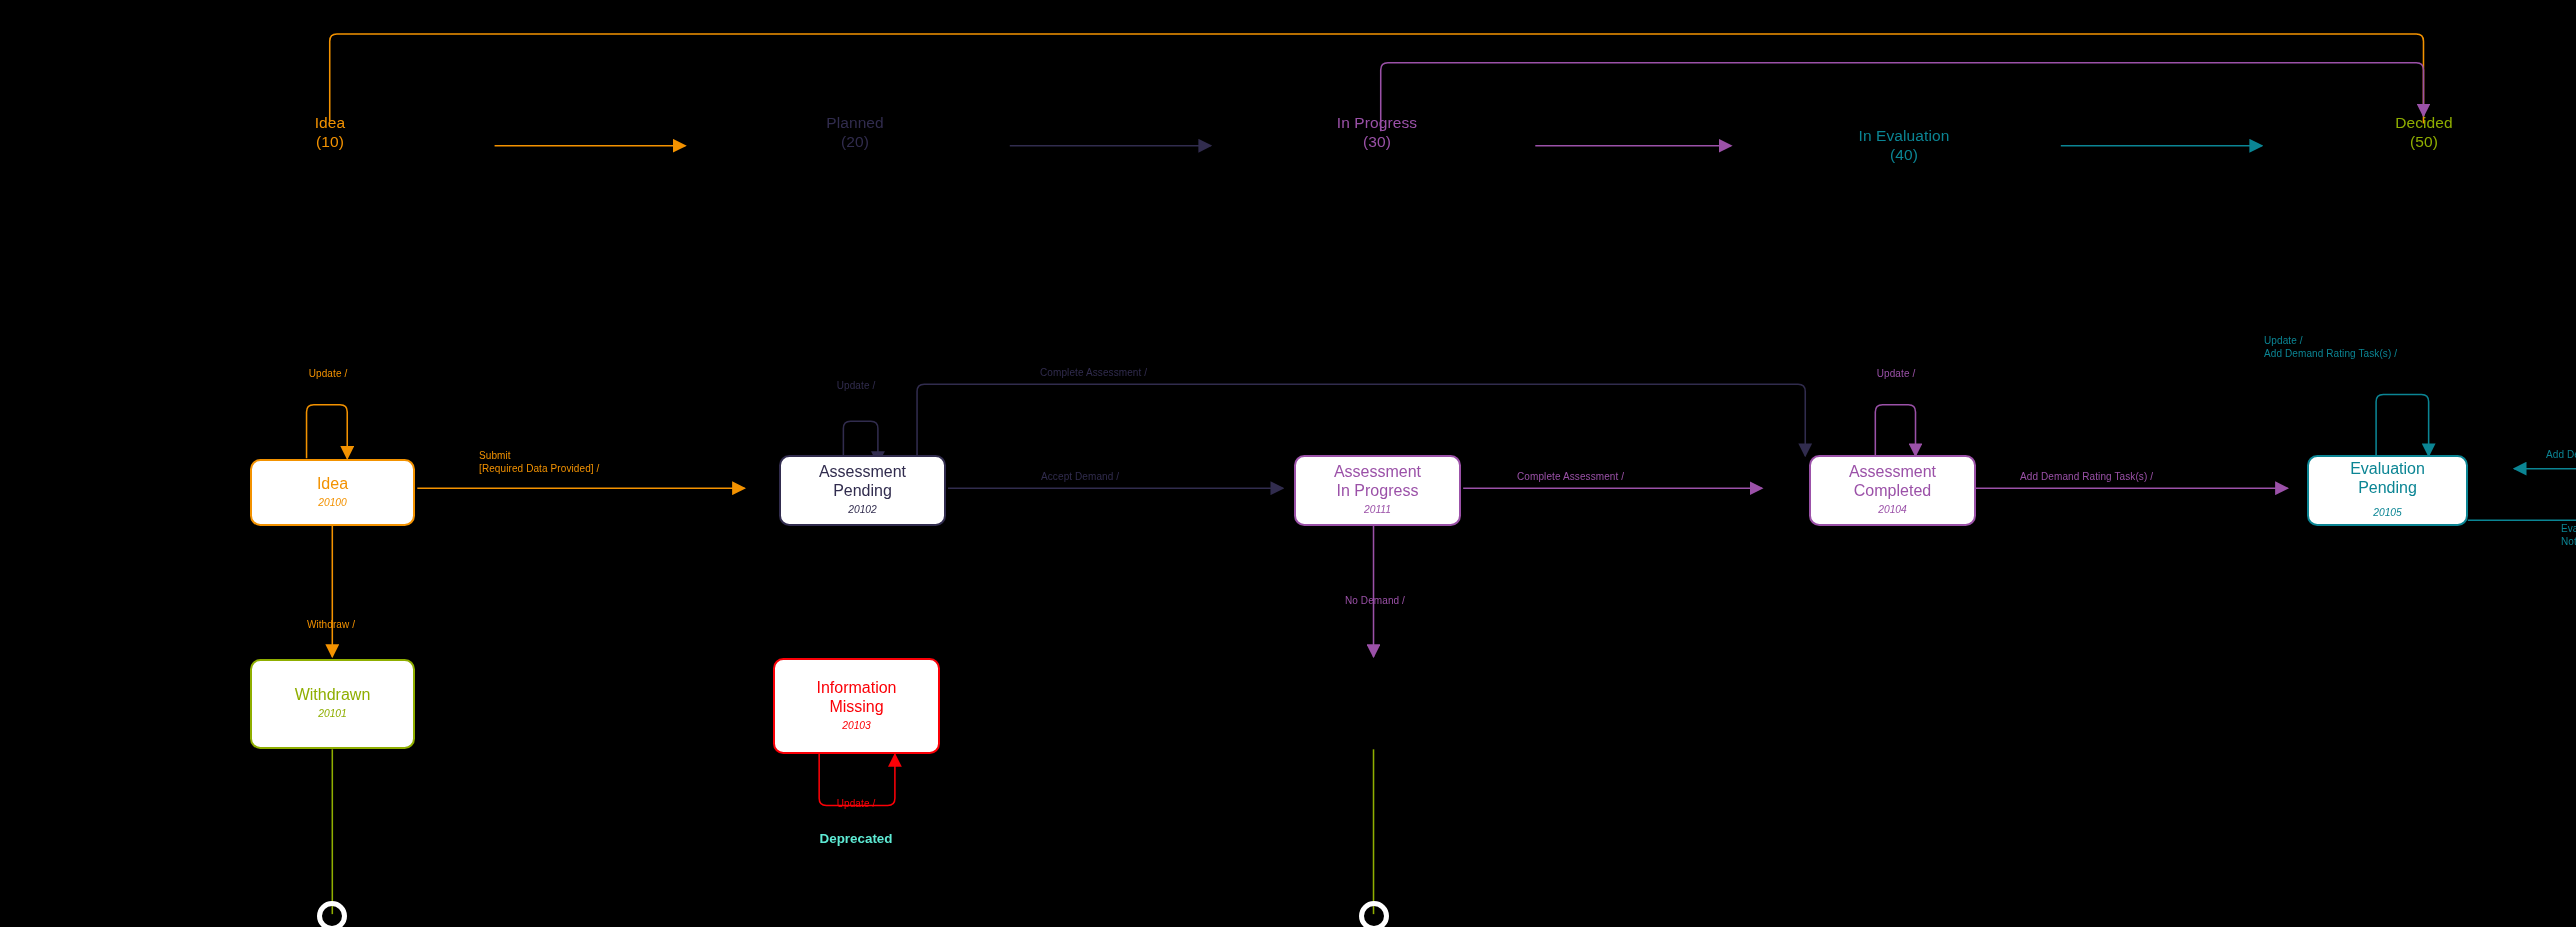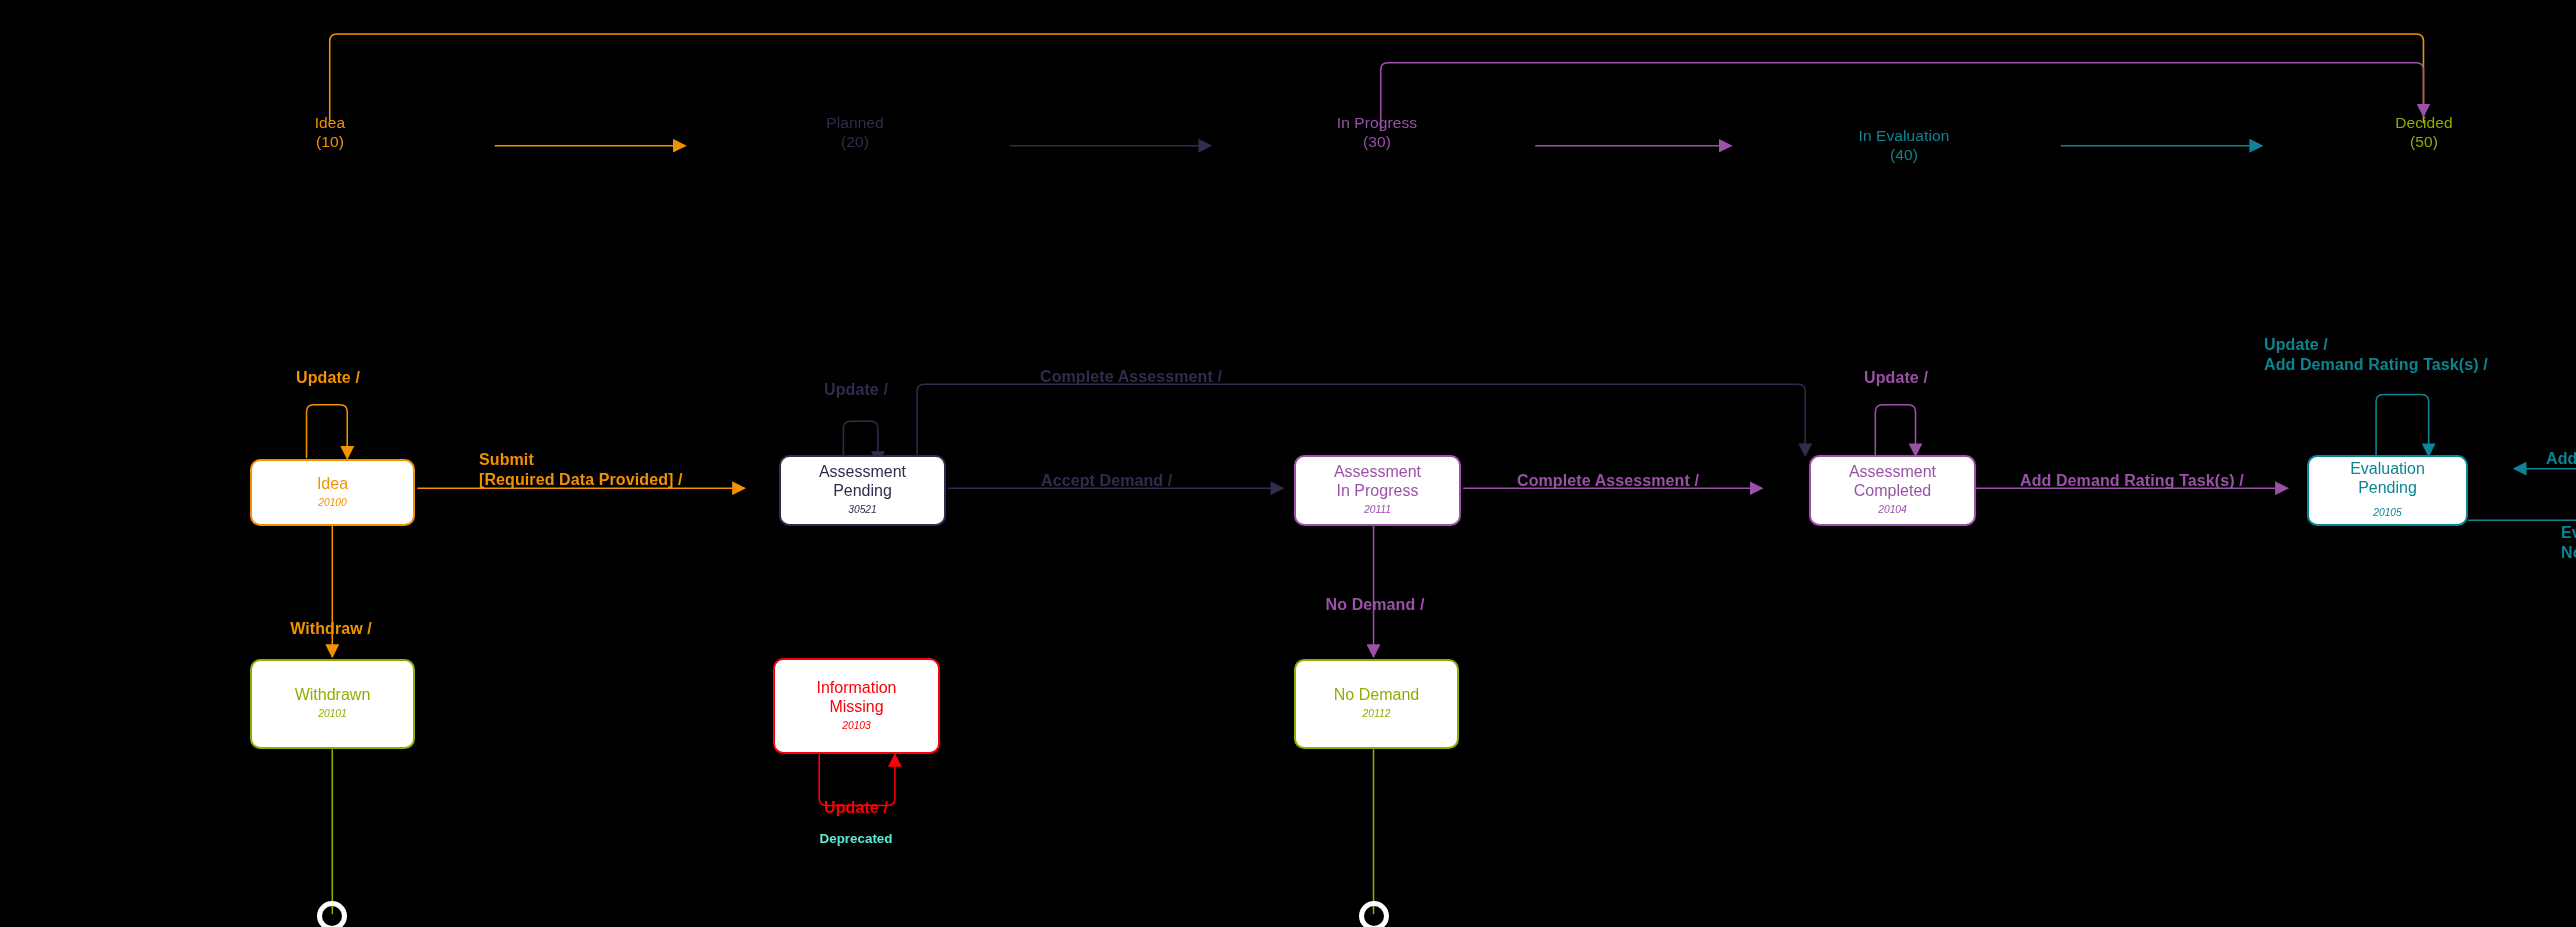--- a/index.html
+++ b/index.html
@@ -15,21 +15,21 @@
   .phase .pcode{display:block;}
 
   
   .state{position:absolute;background:#fff;border-radius:10.3px;
          display:flex;flex-direction:column;align-items:center;justify-content:center;
          box-sizing:border-box;text-align:center;}
   .state .sname{font-size:16px;line-height:1.16;font-weight:400;}
   .state .scode{font-size:10.3px;font-style:italic;line-height:1.5;margin-top:1.5px;}
 
   
-  .elabel{position:absolute;font-size:16px;font-weight:bold;line-height:1.28;
+  .elabel{position:absolute;font-size:10px;font-weight:normal;line-height:1.28;
           white-space:pre-line;letter-spacing:0.1px;}
   .elabel.c{transform:translateX(-50%);text-align:center;}
   .elabel.l{text-align:left;}
 
   
   .note{position:absolute;font-size:13.4px;font-weight:bold;transform:translateX(-50%);
         text-align:center;}
 
   
   .ring{position:absolute;border-radius:50%;background:transparent;
@@ -145,21 +145,21 @@
     <span class="pcode">(50)</span>
   </div>
 
   <div class="state" style="left:250px;top:459px;width:165px;height:67px;border:2.1px solid #f39200;color:#f39200;">
     <div class="sname">Idea</div>
     <div class="scode">20100</div>
   </div>
 
   <div class="state" style="left:779px;top:455px;width:167px;height:71px;border:2.1px solid #312c4e;color:#312c4e;">
     <div class="sname">Assessment<br>Pending</div>
-    <div class="scode">30521</div>
+    <div class="scode">20102</div>
   </div>
 
   <div class="state" style="left:1294px;top:455px;width:167px;height:71px;border:2.1px solid #9b51a8;color:#9b51a8;">
     <div class="sname">Assessment<br>In Progress</div>
     <div class="scode">20111</div>
   </div>
 
   <div class="state" style="left:1809px;top:455px;width:167px;height:71px;border:2.1px solid #9b51a8;color:#9b51a8;">
     <div class="sname">Assessment<br>Completed</div>
     <div class="scode">20104</div>
@@ -173,24 +173,20 @@
   <div class="state" style="left:250px;top:659px;width:165px;height:90px;border:2.1px solid #8fae00;color:#8fae00;">
     <div class="sname">Withdrawn</div>
     <div class="scode">20101</div>
   </div>
 
   <div class="state" style="left:773px;top:658px;width:167px;height:96px;border:2.1px solid #fb0007;color:#fb0007;">
     <div class="sname">Information<br>Missing</div>
     <div class="scode">20103</div>
   </div>
 
-  <div class="state" style="left:1294px;top:659px;width:165px;height:90px;border:2.1px solid #8fae00;color:#8fae00;">
-    <div class="sname">No Demand</div>
-    <div class="scode">20112</div>
-  </div>
 
   <div class="ring" style="left:317px;top:901px;width:30px;height:30px;border:5.7px solid #ffffff;"></div>
   <div class="ring" style="left:1359px;top:901px;width:30px;height:30px;border:5.7px solid #ffffff;"></div>
 
   <div class="elabel c" style="left:328px;top:368px;color:#f39200;">Update /</div>
 
   <div class="elabel l" style="left:479px;top:450px;color:#f39200;">Submit
 [Required Data Provided] /</div>
 
   <div class="elabel c" style="left:331px;top:619px;color:#f39200;">Withdraw /</div>

